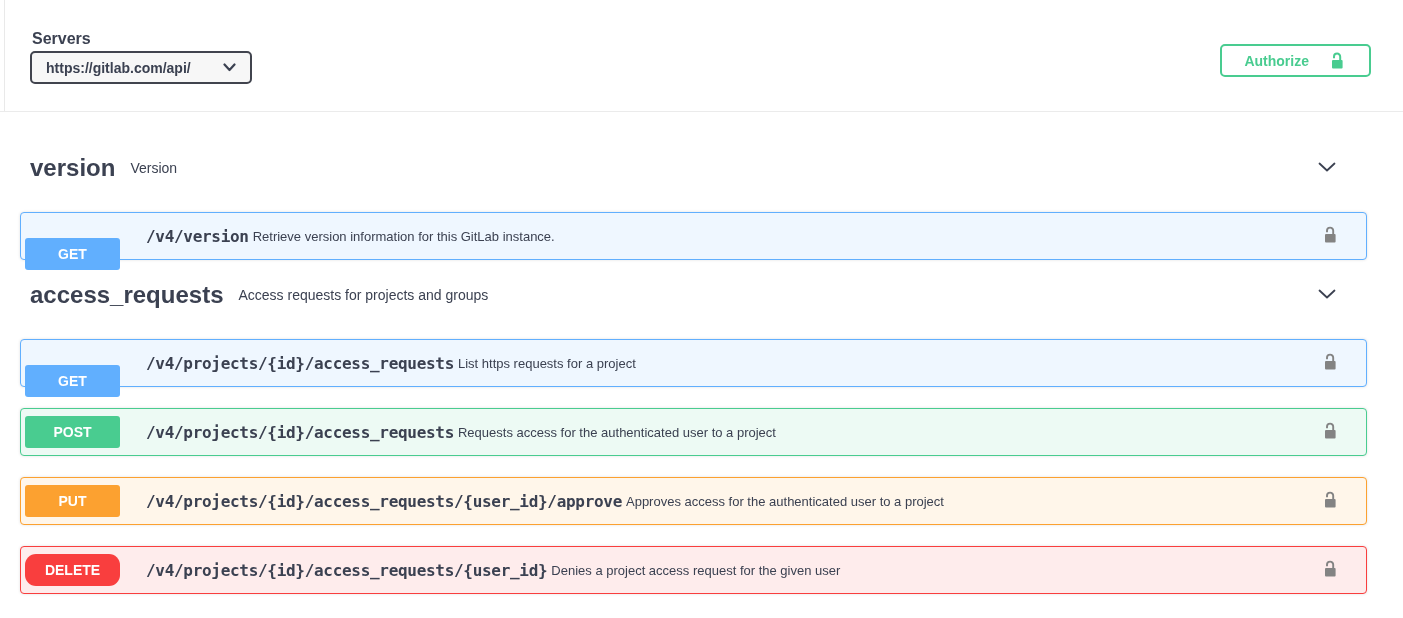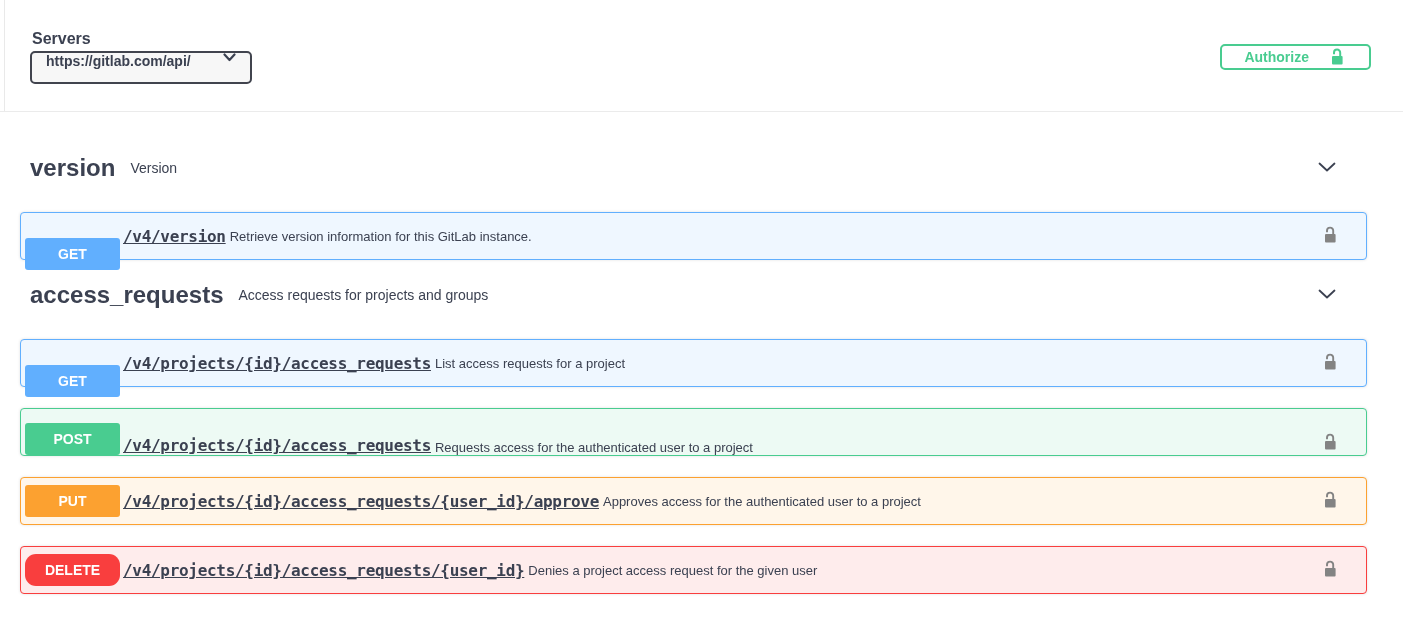--- a/index.html
+++ b/index.html
@@ -30,39 +30,40 @@
   }
   .servers-label {
     display: block;
     font-size: 16px;
     font-weight: 700;
     color: var(--text, #3b4151);
     margin: 0 0 3px 2px;
   }
   .server-select {
     display: inline-flex;
+    align-items: center;
     gap: 14px;
     min-width: 222px;
     height: 33px;
     padding: 0 14px;
     background: #f7f7f7;
     border: 2px solid #41444e;
     border-radius: 5px;
     font-size: 14px;
     font-weight: 700;
     color: #3b4151;
     cursor: pointer;
   }
   .server-select .caret { display: inline-flex; margin-left: auto; }
 
   .authorize-btn {
     display: inline-flex;
     align-items: center;
     gap: 18px;
-    height: 26px;
+    height: 33px;
     margin-top: 14px;
     padding: 0 22px;
     background: transparent;
     border: 2px solid var(--authorize, #49cc90);
     border-radius: 5px;
     color: var(--authorize, #49cc90);
     font-family: "Liberation Sans", sans-serif;
     font-size: 14px;
     font-weight: 700;
     cursor: pointer;
@@ -115,46 +116,45 @@
     width: 95px;
     padding: 8px 0;
     border-radius: 3px;
     text-align: center;
     font-size: 14px;
     font-weight: 700;
     color: #ffffff;
     font-family: "Liberation Sans", sans-serif;
   }
   .op-path {
-    margin-left: 3px;
+    margin-left: 26px;
     font-family: "DejaVu Sans Mono", monospace;
     font-size: 16px;
     font-weight: 600;
     color: var(--text, #3b4151);
     letter-spacing: -0.3px;
-    text-decoration: underline;
   }
   .op-summary {
     margin-left: 4px;
     font-size: 13px;
     color: var(--text, #3b4151);
   }
   .lock-btn {
     margin-left: auto;
     background: none;
     border: none;
     padding: 0;
     cursor: pointer;
     display: inline-flex;
     color: var(--lock-icon, #838383);
   }
 
   .method-get    { background: var(--get-bg, #eff7ff);    border-color: var(--get, #61affe); }
   .method-get    .method-badge { background: var(--get, #61affe); margin-top: 35px; }
-  .method-post   { background: var(--post-bg, #edfaf4);   border-color: var(--post, #49cc90); align-items: flex-end; }
+  .method-post   { background: var(--post-bg, #edfaf4);   border-color: var(--post, #49cc90); }
   .method-post   .method-badge { background: var(--post, #49cc90); }
   .method-put    { background: var(--put-bg, #fff6ea);    border-color: var(--put, #fca130); }
   .method-put    .method-badge { background: var(--put, #fca130); }
   .method-delete { background: var(--delete-bg, #feecec); border-color: var(--delete, #f93e3e); }
   .method-delete .method-badge { background: var(--delete, #f93e3e); border-radius: 11px; }
 </style>
 </head>
 <body>
 
 <div class="topbar">
@@ -219,21 +219,21 @@
           <svg width="24" height="24" viewBox="0 0 24 24">
               <path d="M4.5 8.5 L12 15.5 L19.5 8.5" fill="none" stroke="#3b4151" stroke-width="1.8" stroke-linecap="round" stroke-linejoin="round"></path>
             </svg>
         </span>
       </button>
     </div>
     <div class="ops">
   <div class="opblock method-get">
     <span class="method-badge">GET</span>
     <span class="op-path">/v4/projects/{id}/access_requests</span>
-    <span class="op-summary">List access requests for a project</span>
+    <span class="op-summary">List https requests for a project</span>
     <button class="lock-btn">
       <span>
         <svg width="20" height="20" viewBox="0 0 20 20">
           <path d="M13.2 9.2 V5.7 a3.1 3.1 0 0 0 -6.2 0 V7.3" fill="none" stroke="currentColor" stroke-width="1.9"></path>
           <rect x="5" y="9" width="10.6" height="8.4" rx="1" fill="currentColor"></rect>
         </svg>
       </span>
     </button>
   </div>
 

